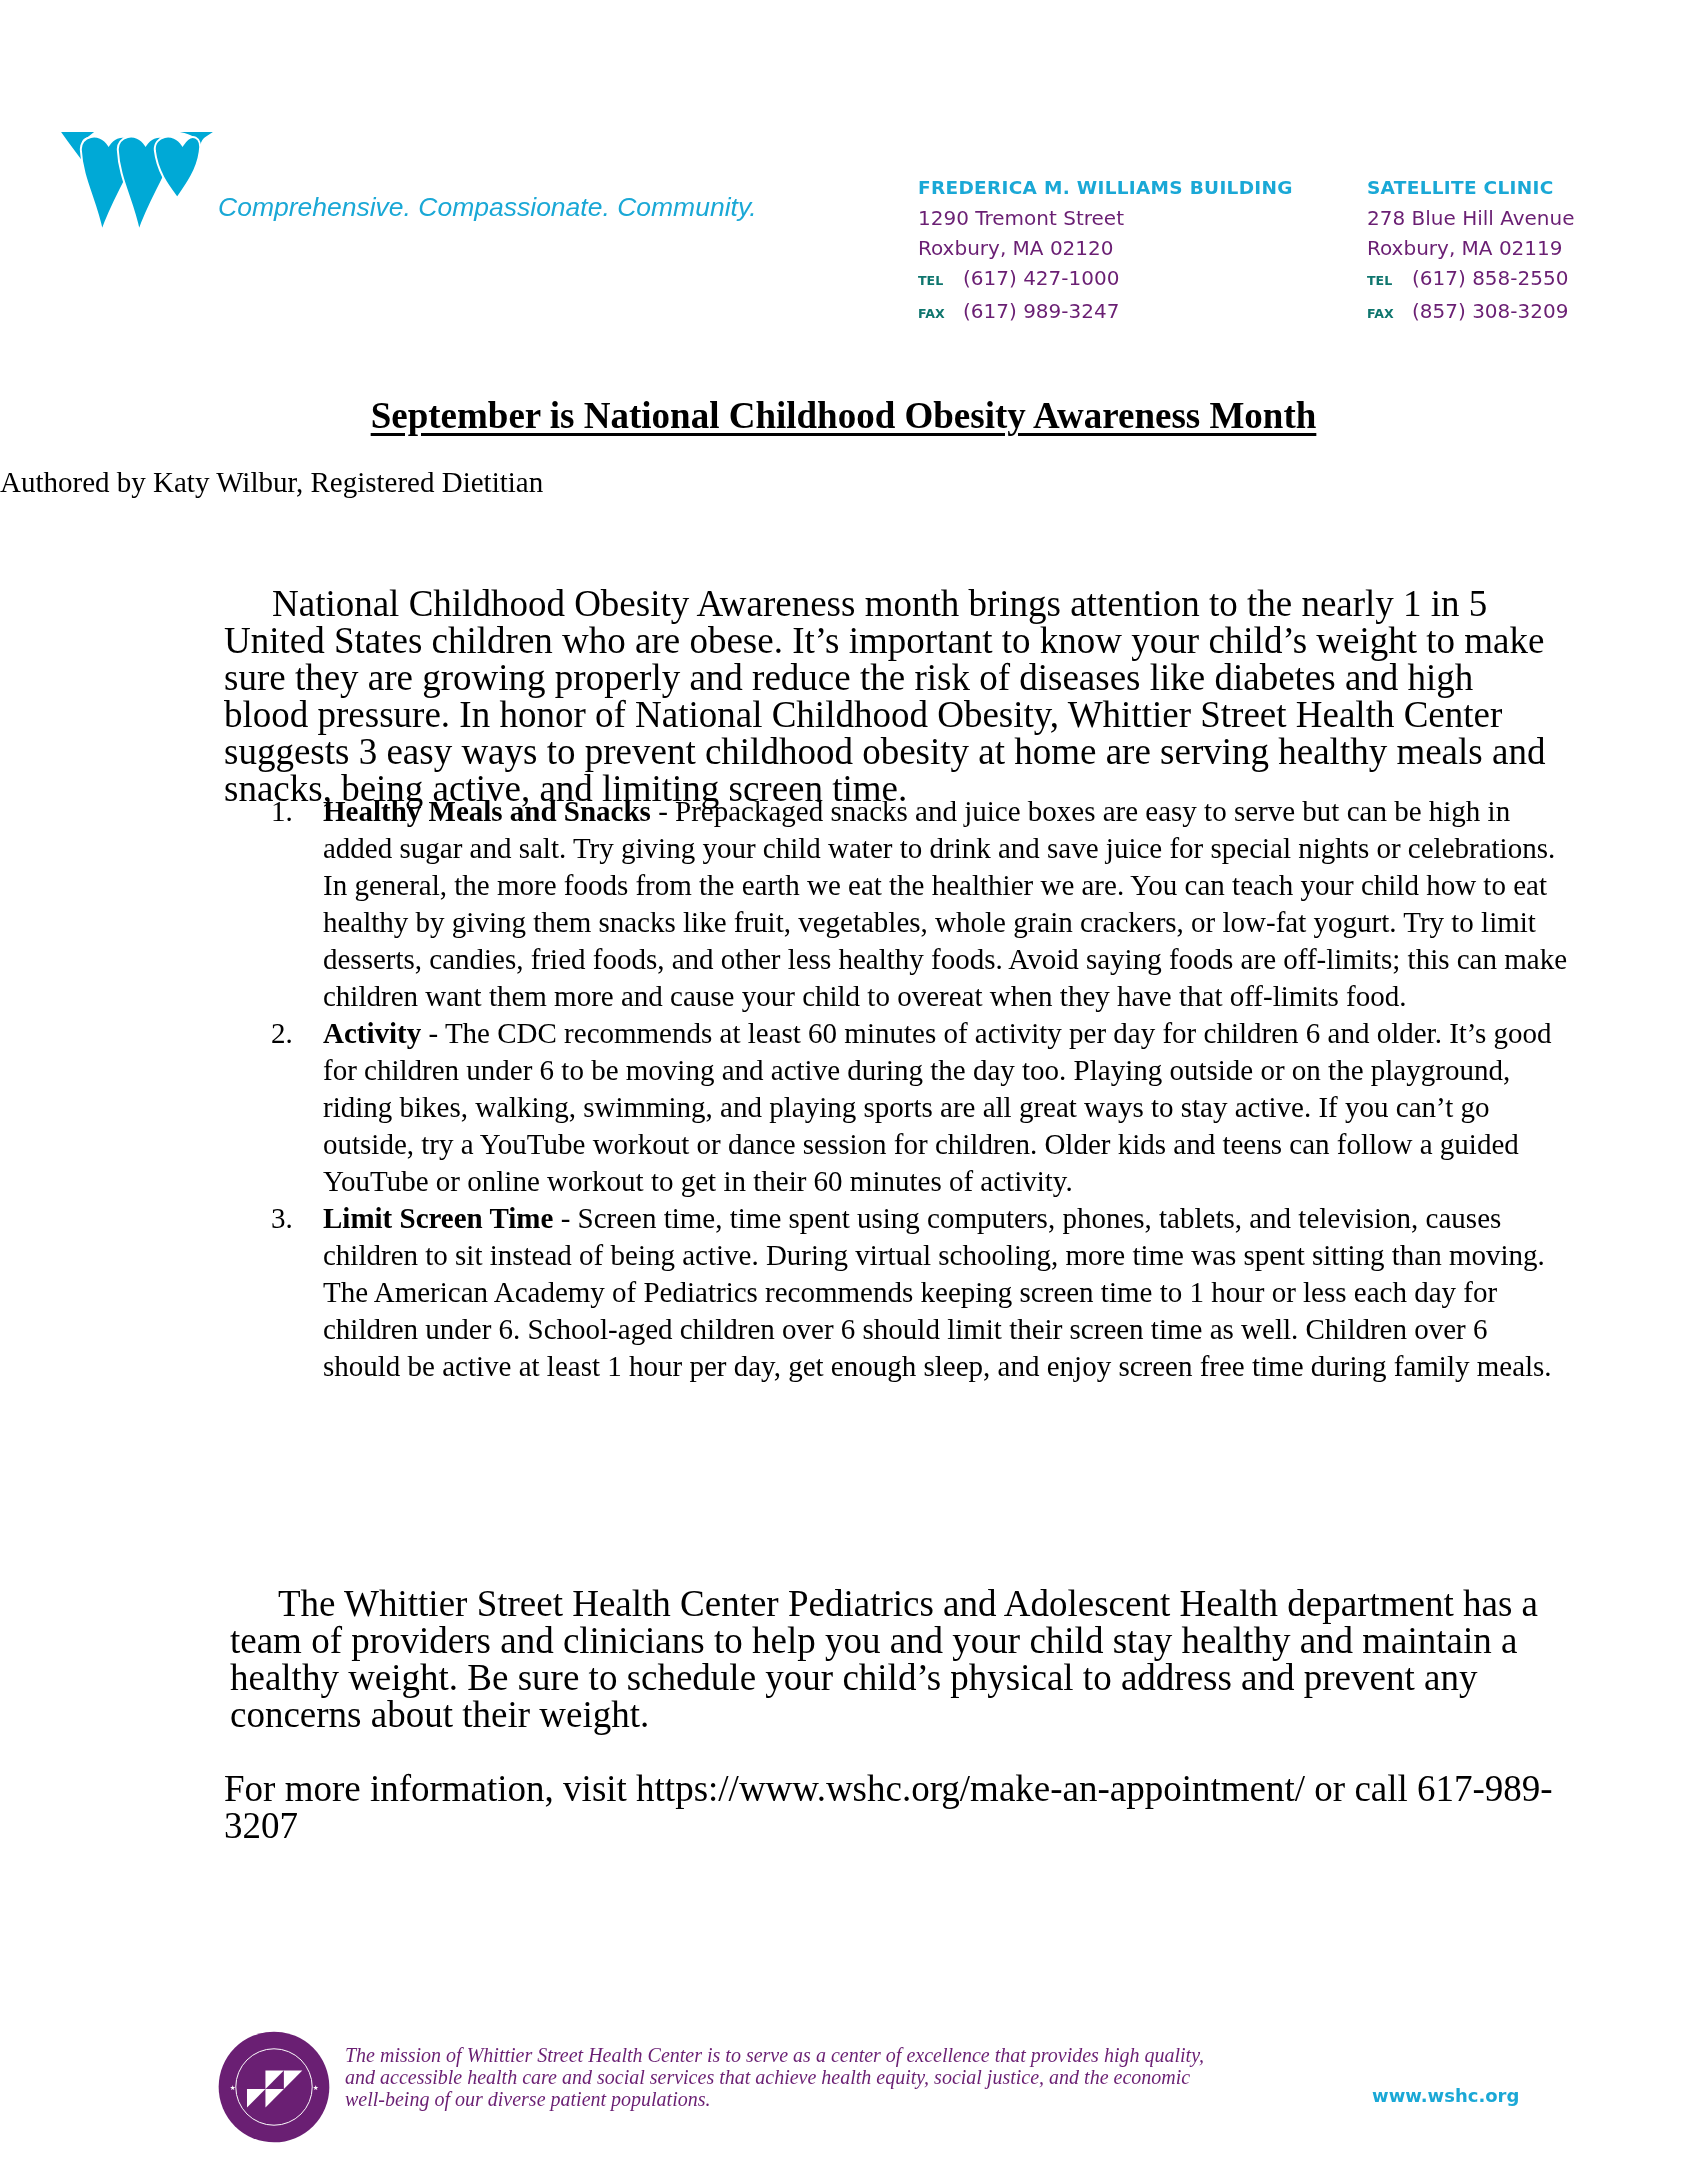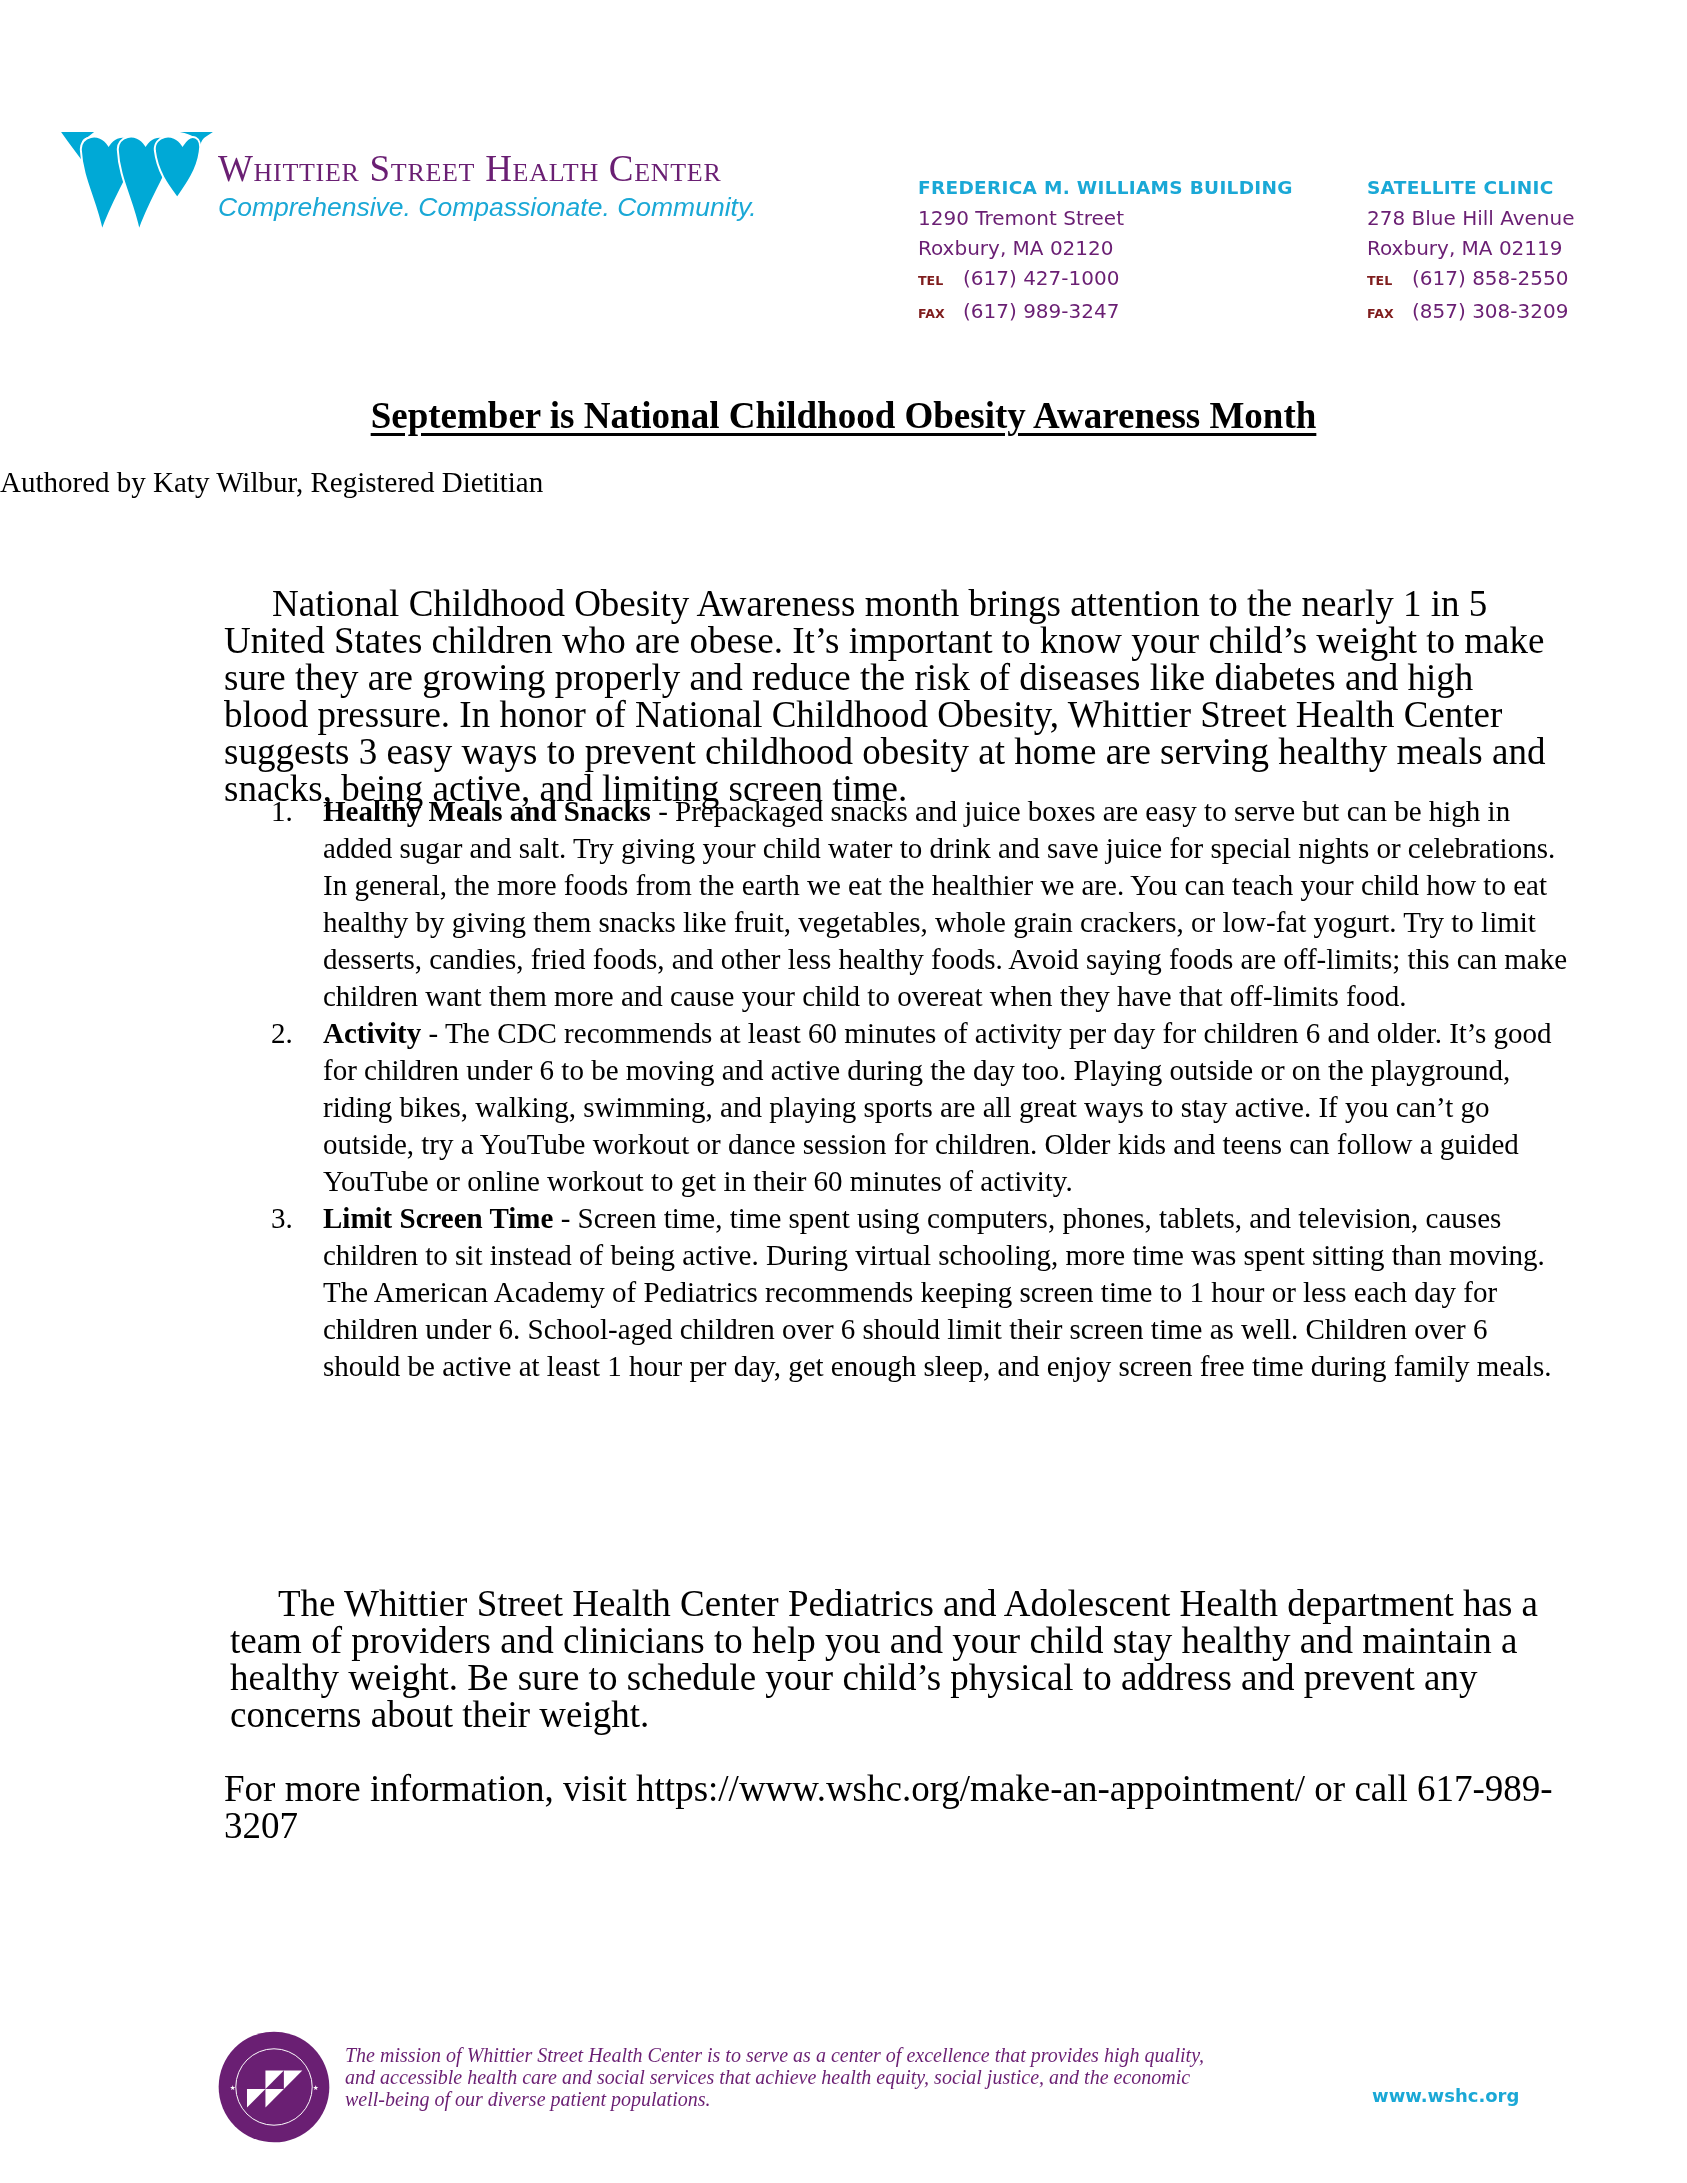--- a/index.html
+++ b/index.html
@@ -9,21 +9,21 @@
   
   .logo { position: absolute; left: 61px; top: 132px; width: 152px; height: 99px; }
   .org-name { position: absolute; left: 218px; top: 147px; font-family: "Liberation Serif", "DejaVu Serif", serif; font-size: 37px; color: #6a1f73; letter-spacing: 0.7px; font-variant: small-caps; white-space: nowrap; }
   .org-tagline { position: absolute; left: 218px; top: 192px; font-family: Liberation Sans, sans-serif; font-style: italic; font-size: 26.5px; color: #1aa8d6; white-space: nowrap; }
 
   .addr-block { position: absolute; top: 157px; font-family: "DejaVu Sans", "Liberation Sans", sans-serif; color: #6a1f73; font-size: 20px; line-height: 30px; }
   .addr-block.main { left: 918px; }
   .addr-block.sat { left: 1367px; }
   .addr-title { color: #1aa8d6; font-weight: bold; font-size: 18.5px; letter-spacing: 0.3px; margin-top: 16px; }
   .addr-line { white-space: nowrap; }
-  .addr-lbl { display: inline-block; width: 45px; font-weight: bold; font-size: 12.6px; color: #7f1d1d; }
+  .addr-lbl { display: inline-block; width: 45px; font-weight: bold; font-size: 12.6px; color: #0f766e; }
 
   
   .doc-title { position: absolute; left: 0; width: 1687px; top: 394px; text-align: center; font-family: "Liberation Serif", "DejaVu Serif", serif; font-weight: bold; font-size: 37px; color: #000; text-decoration: underline; text-decoration-thickness: 2.6px; text-underline-offset: 5.3px; }
   .doc-author { position: absolute; left: 0; width: 1687px; top: 466px; text-align: left; font-family: "Liberation Serif", "DejaVu Serif", serif; font-size: 29px; color: #000; }
 
   
   .body-text { position: absolute; left: 224px; width: 1336px; font-family: "Liberation Serif", "DejaVu Serif", serif; font-size: 37px; line-height: 37px; color: #000; }
   .intro { top: 585px; text-indent: 48px; }
   .list { position: absolute; left: 271px; top: 793px; width: 1297px; font-family: "Liberation Serif", "DejaVu Serif", serif; font-size: 29px; line-height: 37px; color: #000; margin: 0; padding: 0; list-style: none; }
   .list-item { position: relative; padding-left: 52px; }
@@ -42,21 +42,20 @@
 
 <div class="page">
 
   <svg class="logo" viewBox="0 0 230 150">
     <path d="M0 0 H50 L40 8 C30 10 28 20 34 36 L44 60 L10 14 Z" fill="#00a9d6"></path>
     <path d="M180 0 H230 L218 8 C212 12 208 26 204 40 L196 60 L205 18 C207 10 200 4 180 0Z" fill="#00a9d6"></path>
     <path d="M30 28 C28 6 58 -2 72 20 C86 -2 116 6 112 30 C108 62 82 94 62 150 C52 102 32 70 30 28Z" fill="#00a9d6" stroke="#fff" stroke-width="3"></path>
     <path d="M86 28 C84 6 114 -2 128 20 C142 -2 172 6 168 30 C164 62 138 94 118 150 C108 102 88 70 86 28Z" fill="#00a9d6" stroke="#fff" stroke-width="3"></path>
     <path d="M142 28 C140 6 170 -2 184 20 C198 -2 214 8 210 30 C206 58 190 80 176 100 C164 84 146 62 142 28Z" fill="#00a9d6" stroke="#fff" stroke-width="3"></path>
   </svg>
-  <div class="org-name">Whittier Street Health Center</div>
   <div class="org-tagline">Comprehensive. Compassionate. Community.</div>
 
   <div class="addr-block main">
     <div class="addr-title">FREDERICA M. WILLIAMS BUILDING</div>
     <div class="addr-line">1290 Tremont Street</div>
     <div class="addr-line">Roxbury, MA 02120</div>
     <div class="addr-line"><span class="addr-lbl">TEL</span><span>(617) 427-1000</span></div>
     <div class="addr-line"><span class="addr-lbl">FAX</span><span>(617) 989-3247</span></div>
   </div>
   <div class="addr-block sat">

